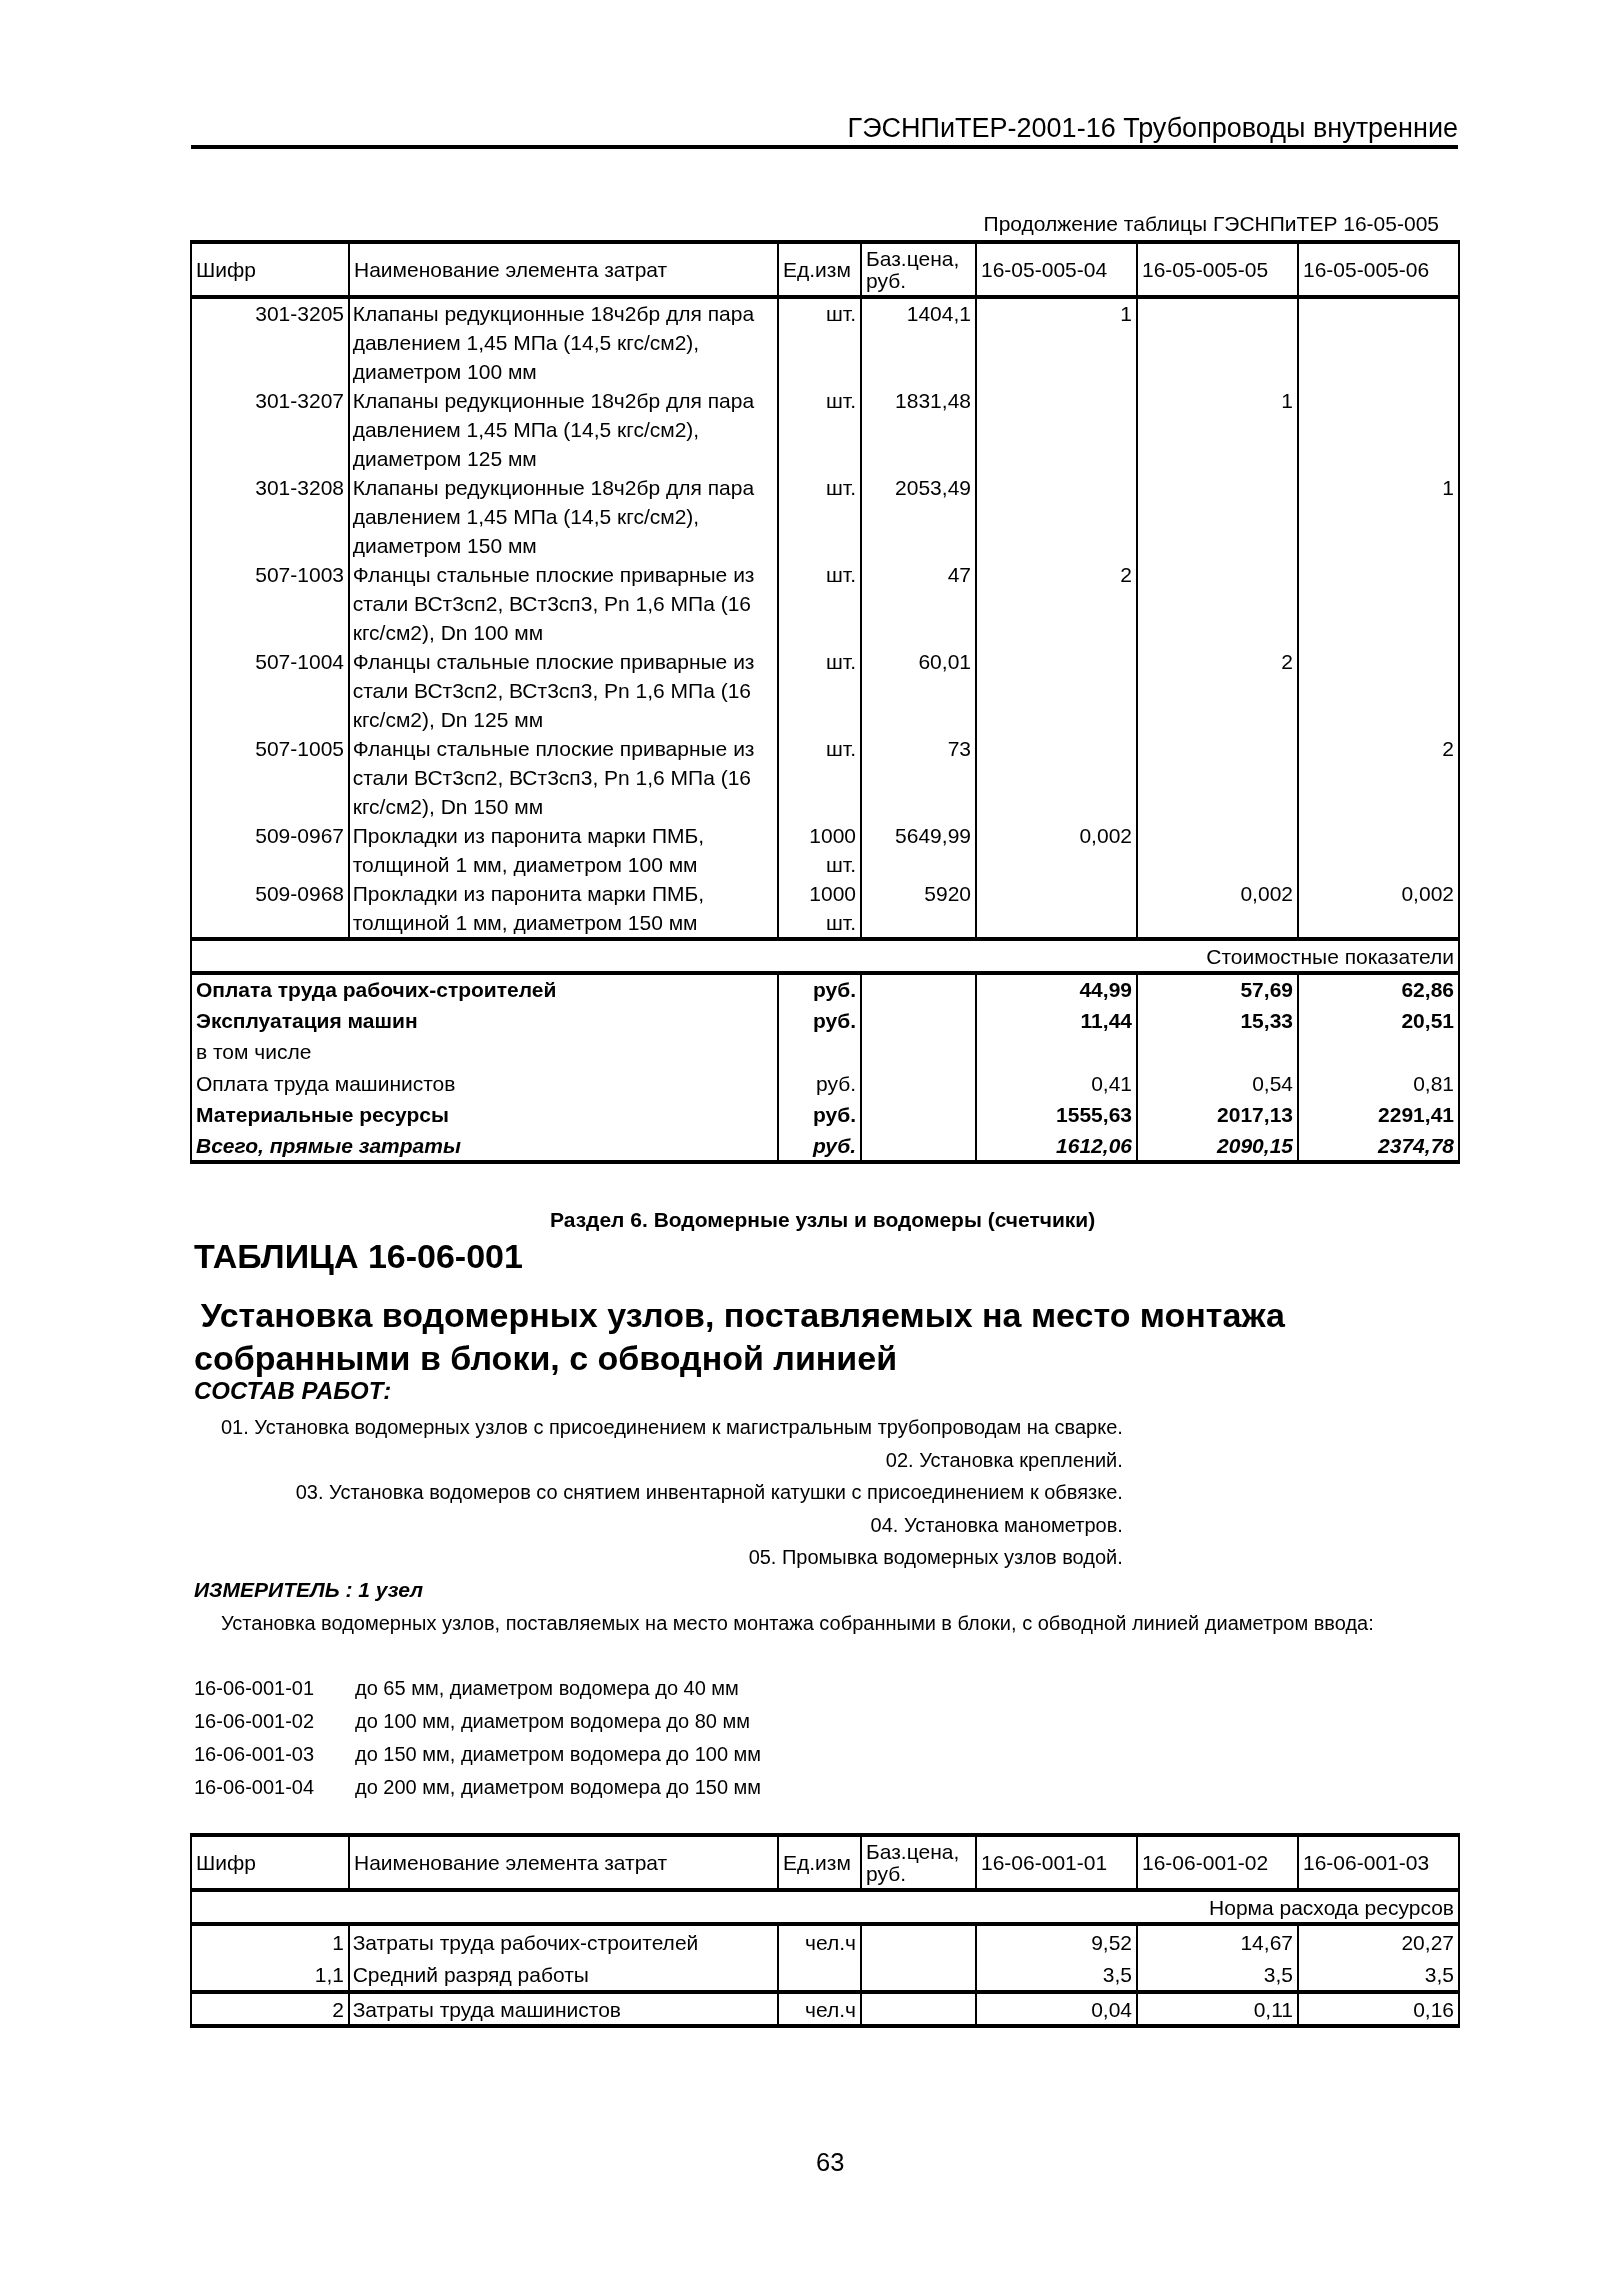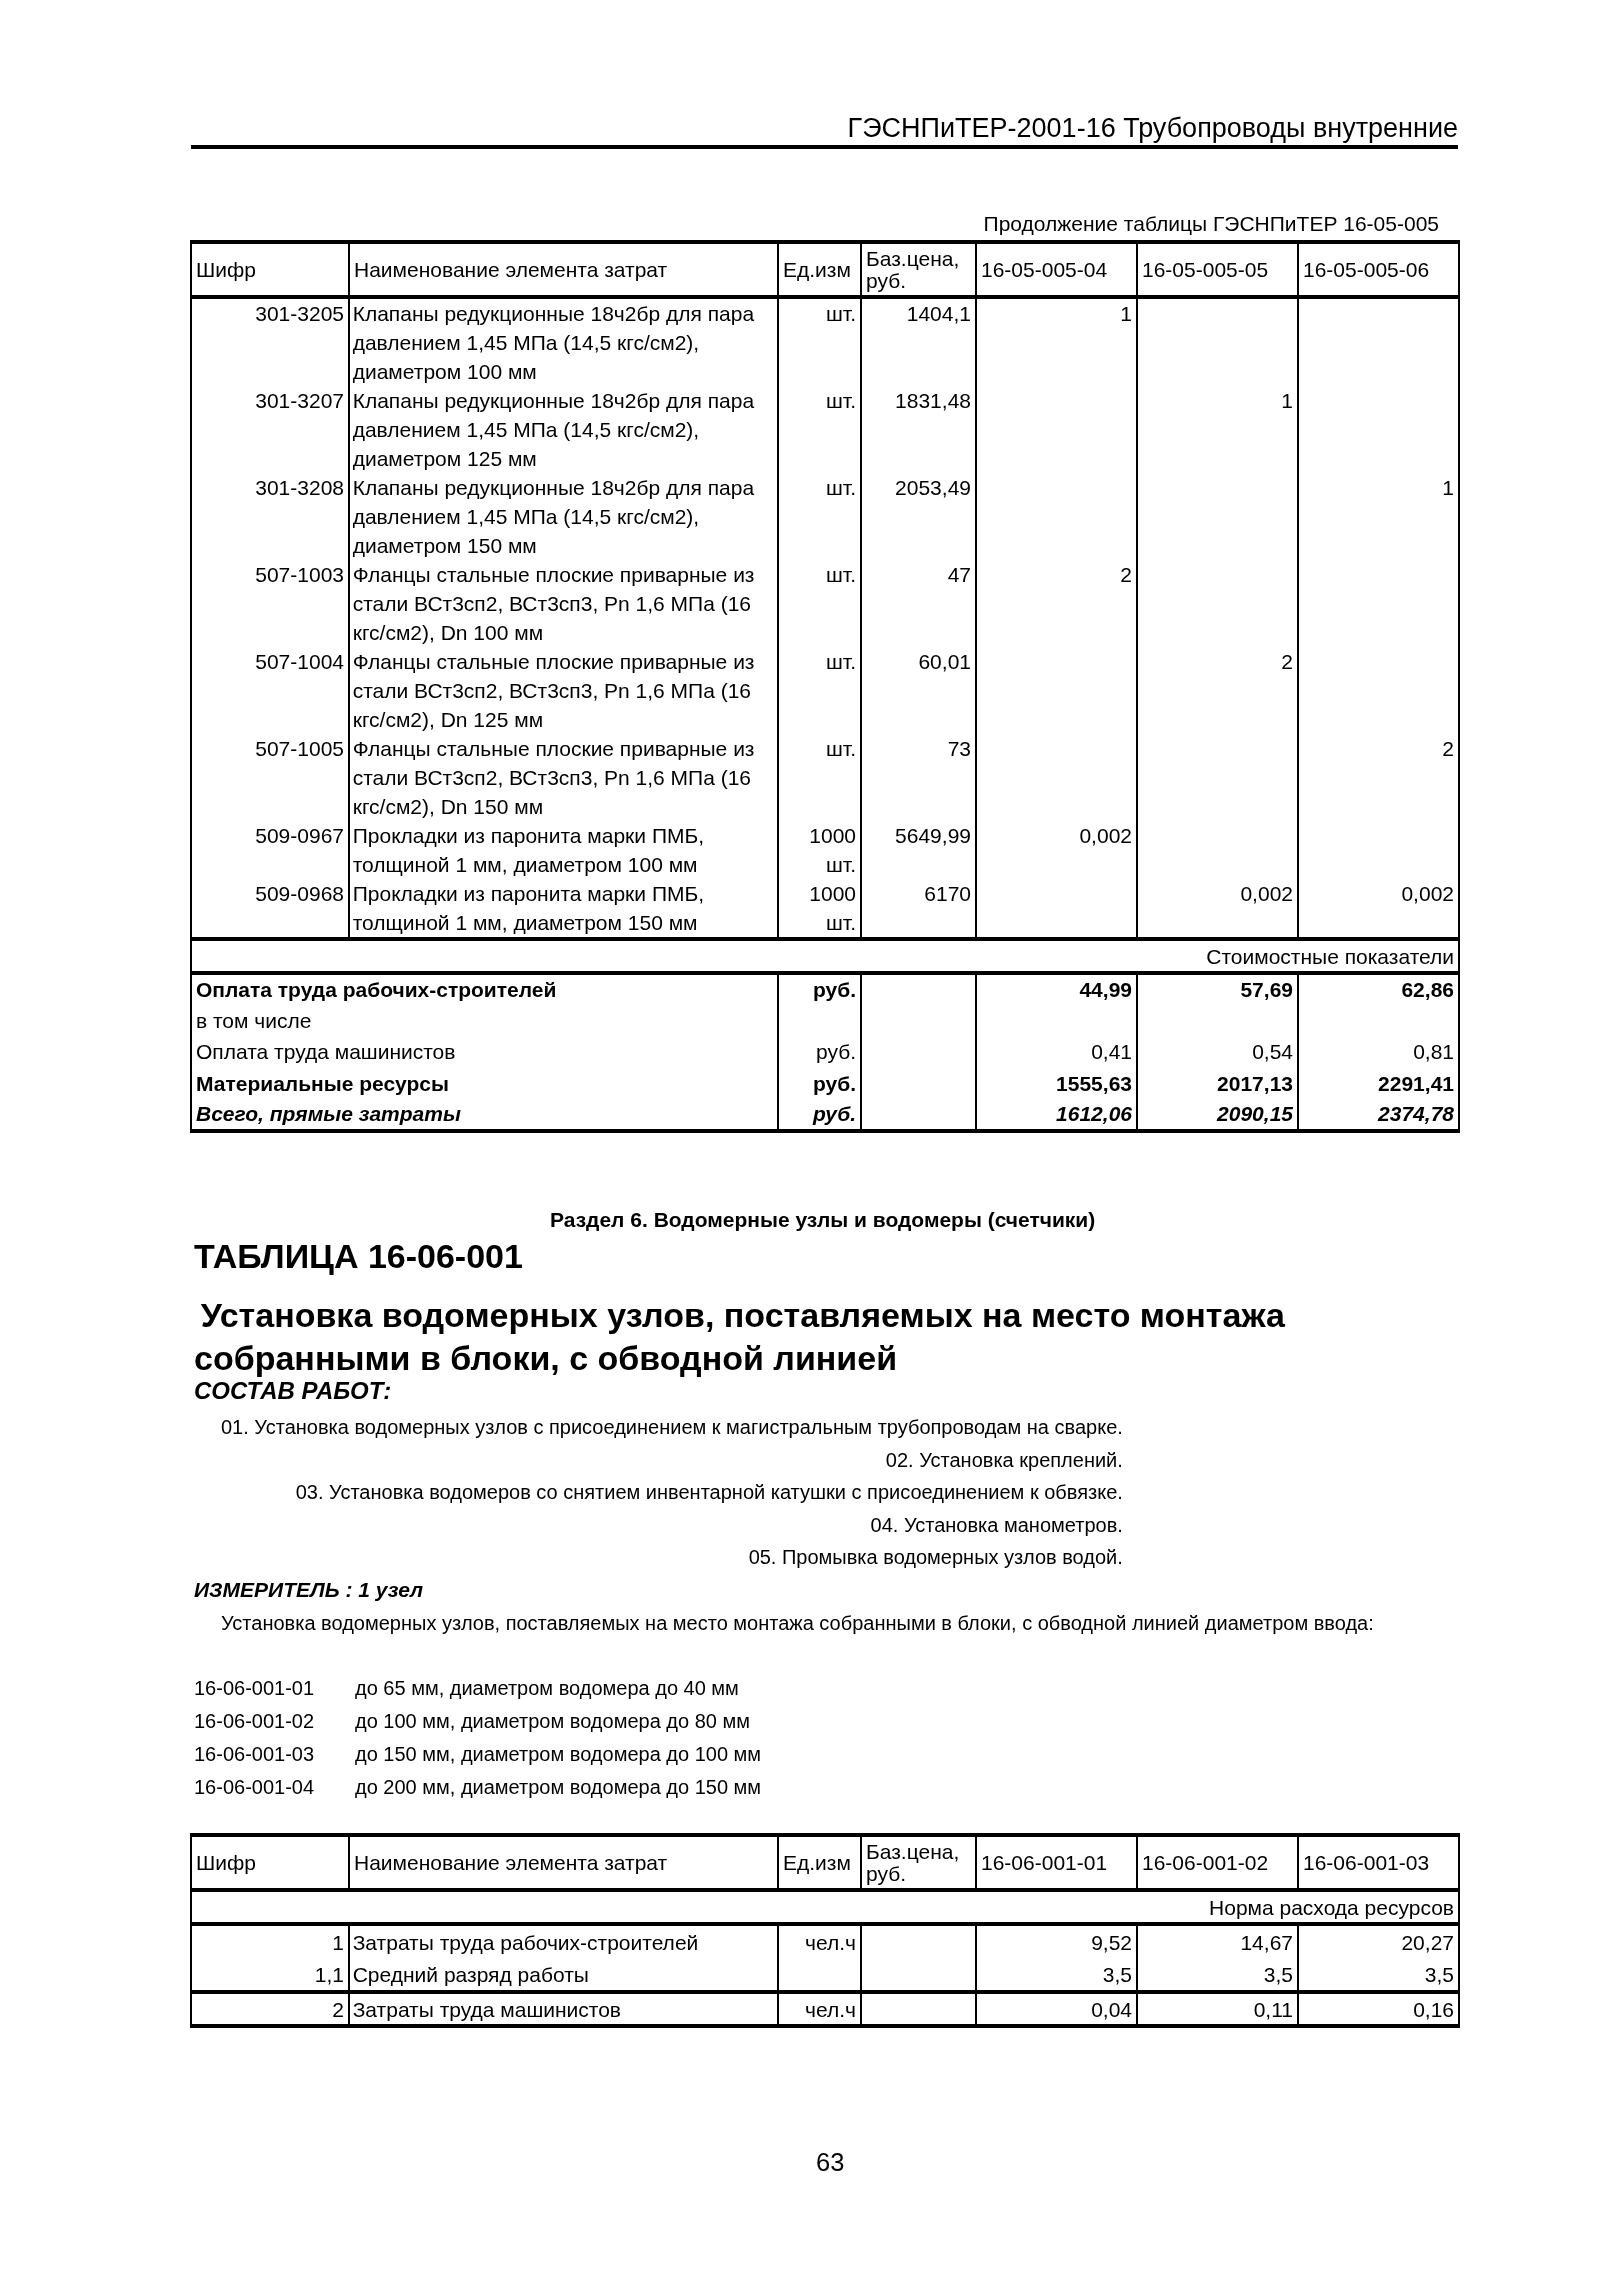--- a/index.html
+++ b/index.html
@@ -127,39 +127,47 @@
         <td class="br c">1000 шт.</td>
         <td class="br c">5649,99</td>
         <td class="br r">0,002</td>
         <td class="br r"></td>
         <td class="br r"></td>
       </tr>
       <tr>
         <td class="bl br c bb">509-0968</td>
         <td class="br desc bb">Прокладки из паронита марки ПМБ, толщиной 1 мм, диаметром 150 мм</td>
         <td class="br c bb">1000 шт.</td>
-        <td class="br c bb">6170</td>
+        <td class="br c bb">5920</td>
         <td class="br r bb"></td>
         <td class="br r bb">0,002</td>
         <td class="br r bb">0,002</td>
       </tr>
     </tbody>
   <tbody>
     <tr style="height:34px">
       <td colspan="7" class="bl br bt bb r" style="vertical-align:middle">Стоимостные показатели</td>
     </tr>
   </tbody>
   <tbody id="t1-cost">
       <tr style="height: 31.5px;">
         <td class="bl br b" colspan="2" style="vertical-align: middle;">Оплата труда рабочих-строителей</td>
         <td class="br c b" style="vertical-align: middle;">руб.</td>
         <td class="br"></td>
         <td class="br r b" style="vertical-align: middle;">44,99</td>
         <td class="br r b" style="vertical-align: middle;">57,69</td>
         <td class="br r b" style="vertical-align: middle;">62,86</td>
+      </tr>
+      <tr style="height: 31.5px;">
+        <td class="bl br b" colspan="2" style="vertical-align: middle;">Эксплуатация машин</td>
+        <td class="br c b" style="vertical-align: middle;">руб.</td>
+        <td class="br"></td>
+        <td class="br r b" style="vertical-align: middle;">11,44</td>
+        <td class="br r b" style="vertical-align: middle;">15,33</td>
+        <td class="br r b" style="vertical-align: middle;">20,51</td>
       </tr>
       <tr style="height: 31.5px;">
         <td class="bl br" colspan="2" style="vertical-align: middle;">в том числе</td>
         <td class="br c" style="vertical-align: middle;"></td>
         <td class="br"></td>
         <td class="br r" style="vertical-align: middle;"></td>
         <td class="br r" style="vertical-align: middle;"></td>
         <td class="br r" style="vertical-align: middle;"></td>
       </tr>
       <tr style="height: 31.5px;">

